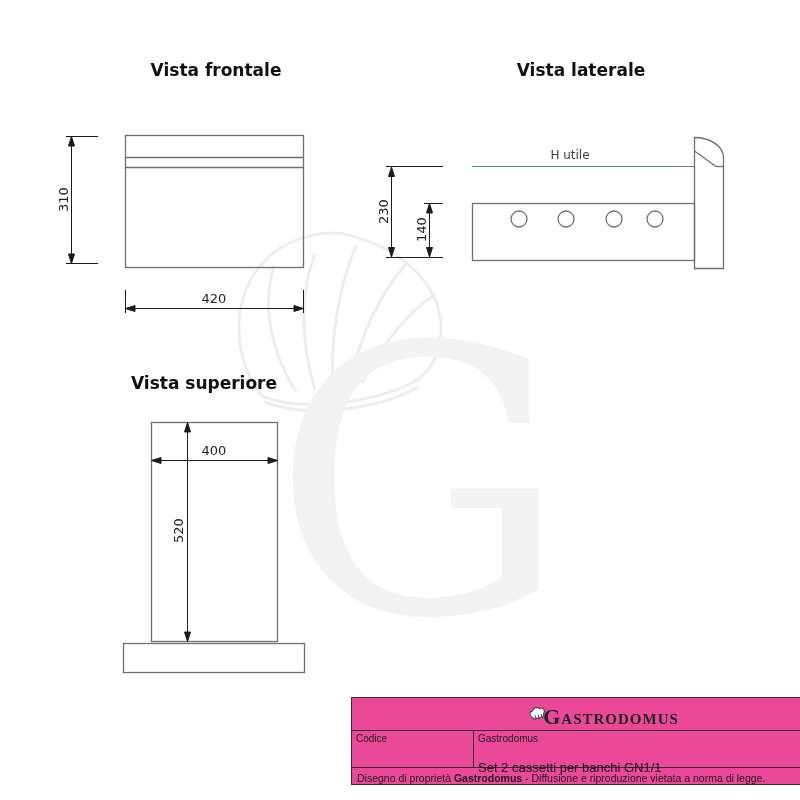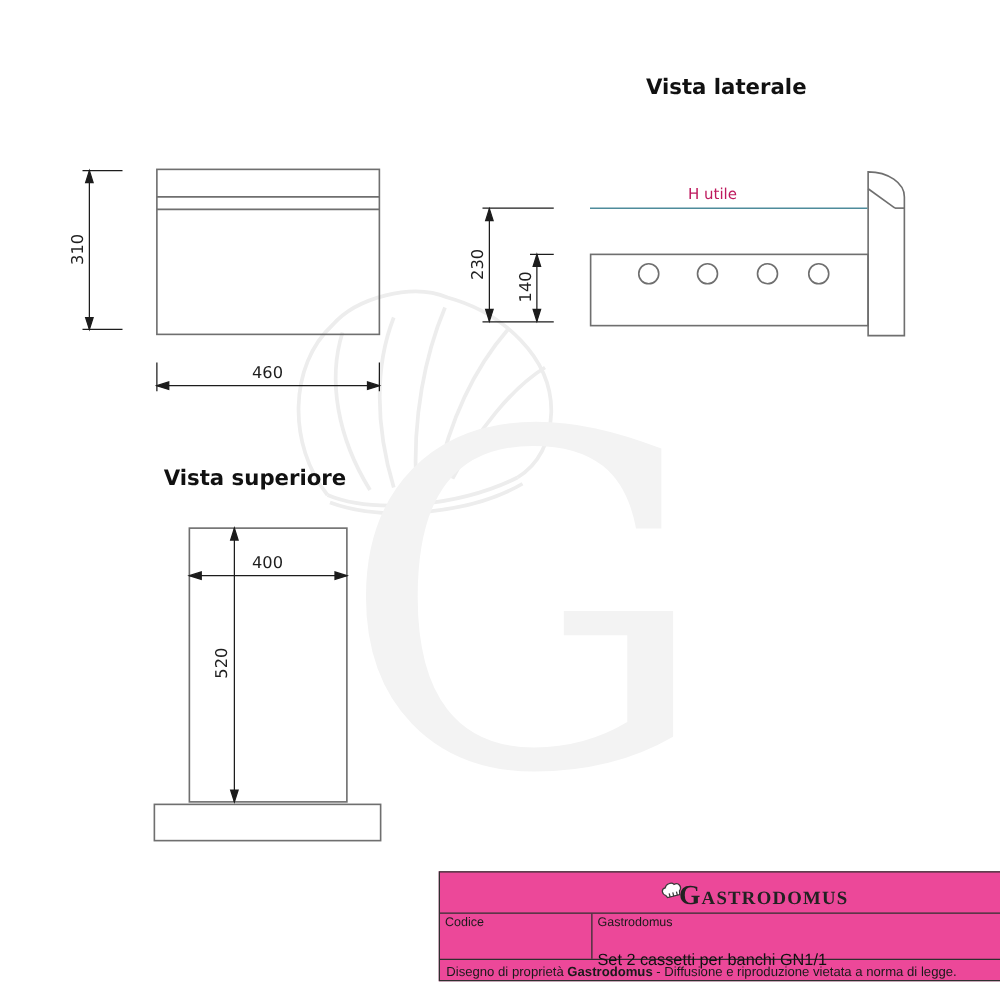--- a/index.html
+++ b/index.html
@@ -2,21 +2,21 @@
 <html><head>
 <meta charset="utf-8">
 <style>
   html,body{margin:0;padding:0;background:#fff;}
   .canvas{position:relative;width:800px;height:800px;background:#ffffff;overflow:hidden;
           font-family:"DejaVu Sans",sans-serif;color:#1a1a1a;}
   svg.draw{position:absolute;left:0;top:0;}
   .lbl{position:absolute;font-size:13px;line-height:15px;text-align:center;color:#1f1f1f;white-space:nowrap;}
   .view-title{position:absolute;font-size:17px;font-weight:bold;color:#111;text-align:center;width:200px;white-space:nowrap;}
   .rot{transform:rotate(-90deg);transform-origin:center center;}
-  .teal{color:#be185d;font-size:12px;}
+  .teal{color:#404040;font-size:12px;}
   
   .titleblock{position:absolute;left:351px;top:697px;width:508px;height:88px;
               border:1px solid #2f2f2f;box-sizing:border-box;display:flex;flex-direction:column;
               font-family:"Liberation Sans",sans-serif;background:#ec4899;}
   .tb-row{box-sizing:border-box;}
   .tb-logo-row{height:33px;border-bottom:1px solid #2f2f2f;display:flex;justify-content:center;align-items:flex-end;}
   .tb-mid{height:37px;border-bottom:1px solid #2f2f2f;display:flex;}
   .tb-cell{box-sizing:border-box;padding:2px 4px;}
   .tb-codice{width:122px;border-right:1px solid #2f2f2f;}
   .tb-desc{flex:1;}
@@ -97,25 +97,26 @@
     <g stroke="#1c1c1c" stroke-width="1" fill="#1c1c1c">
       <line x1="151.5" y1="460.5" x2="277.5" y2="460.5"></line>
       <polygon points="151.5,460.5 161,457.5 161,463.5"></polygon>
       <polygon points="277.5,460.5 268,457.5 268,463.5"></polygon>
       <line x1="187.5" y1="422.5" x2="187.5" y2="641.5"></line>
       <polygon points="187.5,422.5 184.5,432 190.5,432"></polygon>
       <polygon points="187.5,641.5 184.5,632 190.5,632"></polygon>
     </g>
   </svg>
 
+  <div class="view-title" style="left:116px;top:60px;">Vista frontale</div>
   <div class="view-title" style="left:481px;top:60px;">Vista laterale</div>
   <div class="view-title" style="left:104px;top:373px;">Vista superiore</div>
 
   <div class="lbl rot" style="left:41px;top:192px;width:44px;">310</div>
-  <div class="lbl" style="left:184px;top:291px;width:60px;">460</div>
+  <div class="lbl" style="left:184px;top:291px;width:60px;">420</div>
 
   <div class="lbl teal" style="left:530px;top:148px;width:80px;">H utile</div>
   <div class="lbl rot" style="left:361px;top:204px;width:44px;">230</div>
   <div class="lbl rot" style="left:399px;top:222px;width:44px;">140</div>
 
   <div class="lbl" style="left:184px;top:443px;width:60px;">400</div>
   <div class="lbl rot" style="left:156px;top:523px;width:44px;">520</div>
 
   <div class="titleblock">
     <div class="tb-row tb-logo-row">

